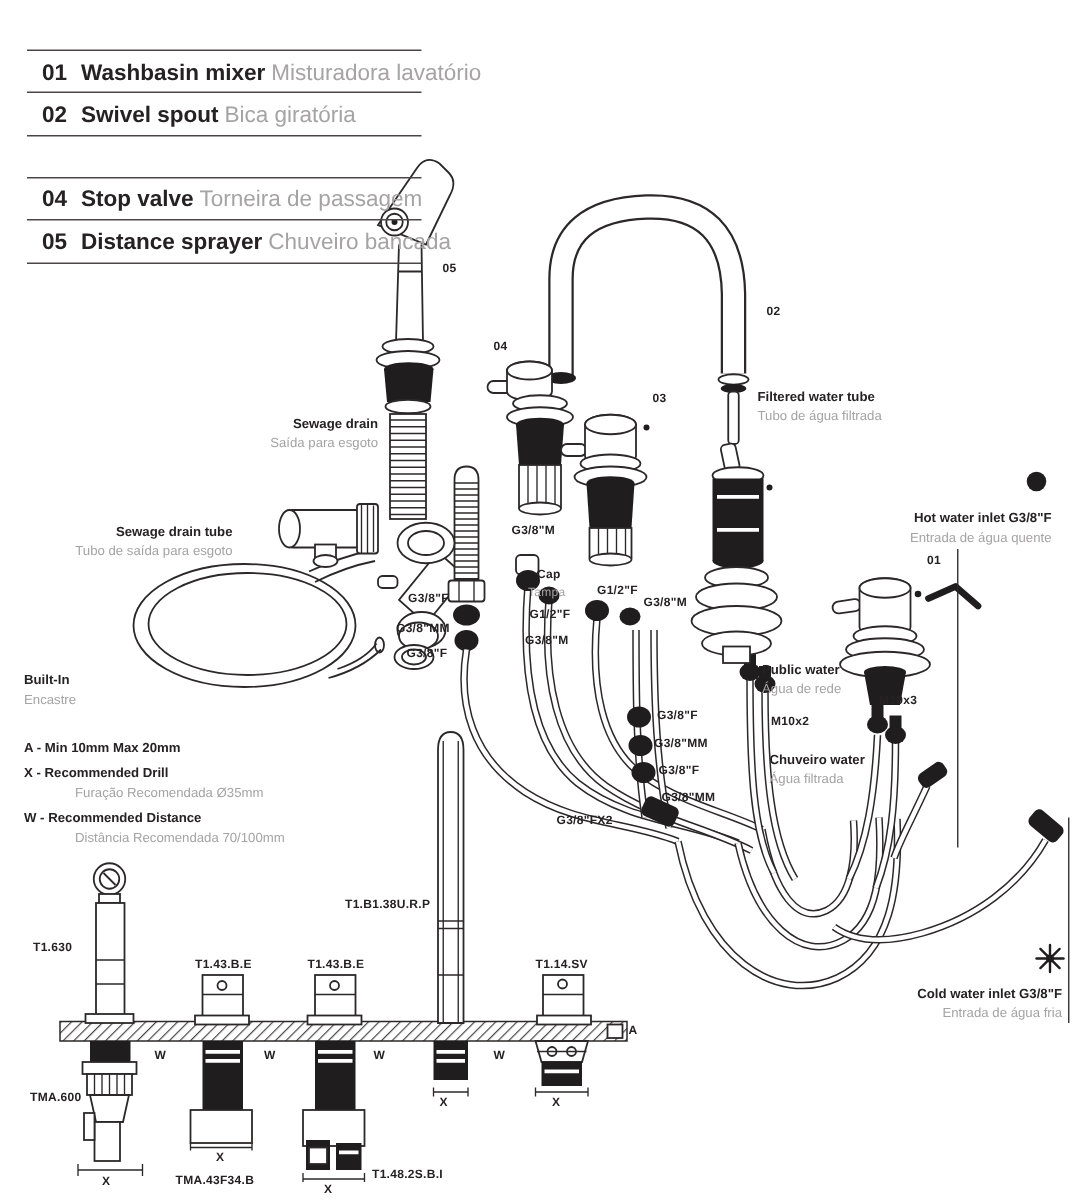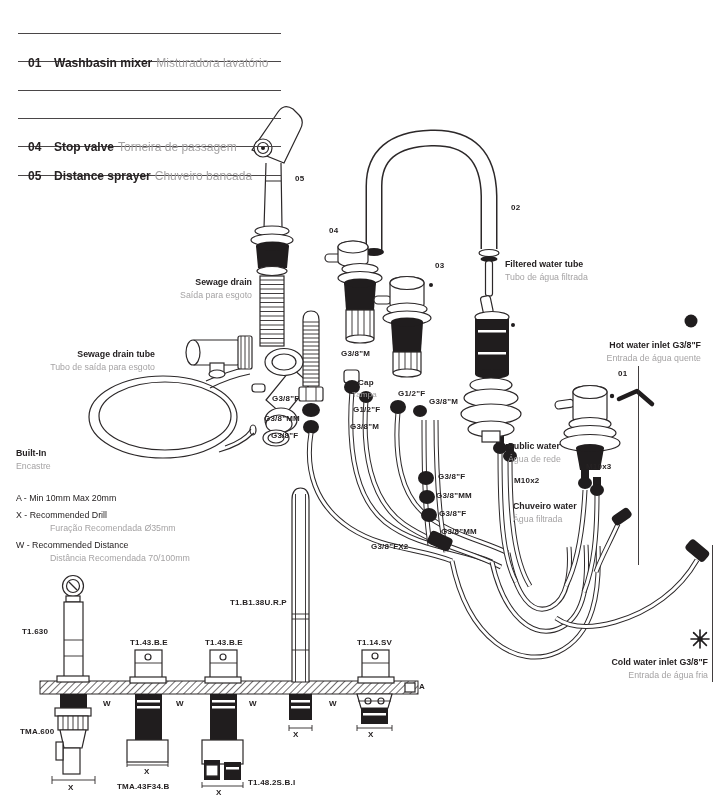--- a/index.html
+++ b/index.html
@@ -4,32 +4,32 @@
 <style>
   html,body{margin:0;padding:0;background:#ffffff;}
   #page{position:relative;width:728px;height:800px;background:#fff;overflow:hidden;
         font-family:"Liberation Sans",sans-serif;color:#262223;}
   svg{position:absolute;left:0;top:0;}
   
   .title{position:absolute;left:18px;top:6px;font-size:9.5px;letter-spacing:.3px;white-space:nowrap;}
   .title .en{font-weight:700;color:#262223;}
   .title .pt{font-weight:700;color:#9d9b9c;margin-left:4px;}
   .rule{position:absolute;left:18px;width:263px;height:1px;background:#4a4647;}
-  .row{position:absolute;left:28px;width:260px;font-size:12px;white-space:nowrap;margin-top:16px;}
+  .row{position:absolute;left:28px;width:260px;font-size:15px;white-space:nowrap;}
   .row .num{font-weight:700;display:inline-block;width:26px;}
   .row .en{font-weight:700;}
   .row .pt{color:#a5a3a4;margin-left:4px;}
   
   .lbl{position:absolute;font-size:8.8px;font-weight:700;color:#262223;white-space:nowrap;line-height:12.5px;}
   .lbl .pt{display:block;font-weight:400;color:#a5a3a4;}
   .r{text-align:right;}
   .fit{position:absolute;font-size:8px;font-weight:700;color:#262223;white-space:nowrap;letter-spacing:.2px;}
   .code{position:absolute;font-size:8px;font-weight:700;color:#262223;white-space:nowrap;letter-spacing:.2px;}
   .dim{position:absolute;font-size:8px;font-weight:700;color:#262223;}
-  .note{position:absolute;font-size:8.8px;font-weight:400;white-space:nowrap;}
+  .note{position:absolute;font-size:8.8px;font-weight:700;white-space:nowrap;}
   .note.g{font-weight:400;color:#a5a3a4;margin-left:34px;}
   
   .ln{stroke:#2c2829;stroke-width:1.2;fill:none;}
   .wh{stroke:#2c2829;stroke-width:1.2;fill:#ffffff;}
   .bk{fill:#201d1e;stroke:none;}
   .hose{stroke:#2c2829;stroke-width:5;fill:none;}
   .hose-core{stroke:#ffffff;stroke-width:3;fill:none;}
   .tube{stroke:#2c2829;stroke-width:17;fill:none;}
   .tube-core{stroke:#ffffff;stroke-width:14;fill:none;}
   .thin{stroke:#2c2829;stroke-width:.9;fill:none;}
@@ -326,20 +326,23 @@
   <div class="rule" style="top:33px"></div>
   <div class="rule" style="top:61px"></div>
   <div class="rule" style="top:90px"></div>
   <div class="rule" style="top:118px"></div>
   <div class="rule" style="top:146px"></div>
   <div class="rule" style="top:175px"></div>
 
   <div class="row" style="top:40px">
     <span class="num">01</span><span class="en">Washbasin mixer</span><span class="pt">Misturadora lavatório</span>
   </div>
+  <div class="row" style="top:68px">
+    <span class="num">02</span><span class="en">Swivel spout</span><span class="pt">Bica giratória</span>
+  </div>
   <div class="row" style="top:124px">
     <span class="num">04</span><span class="en">Stop valve</span><span class="pt">Torneira de passagem</span>
   </div>
   <div class="row" style="top:153px">
     <span class="num">05</span><span class="en">Distance sprayer</span><span class="pt">Chuveiro bancada</span>
   </div>
 
   <div class="fit" style="left:295px;top:174px">05</div>
   <div class="fit" style="left:329px;top:226px">04</div>
   <div class="fit" style="left:435px;top:261px">03</div>

